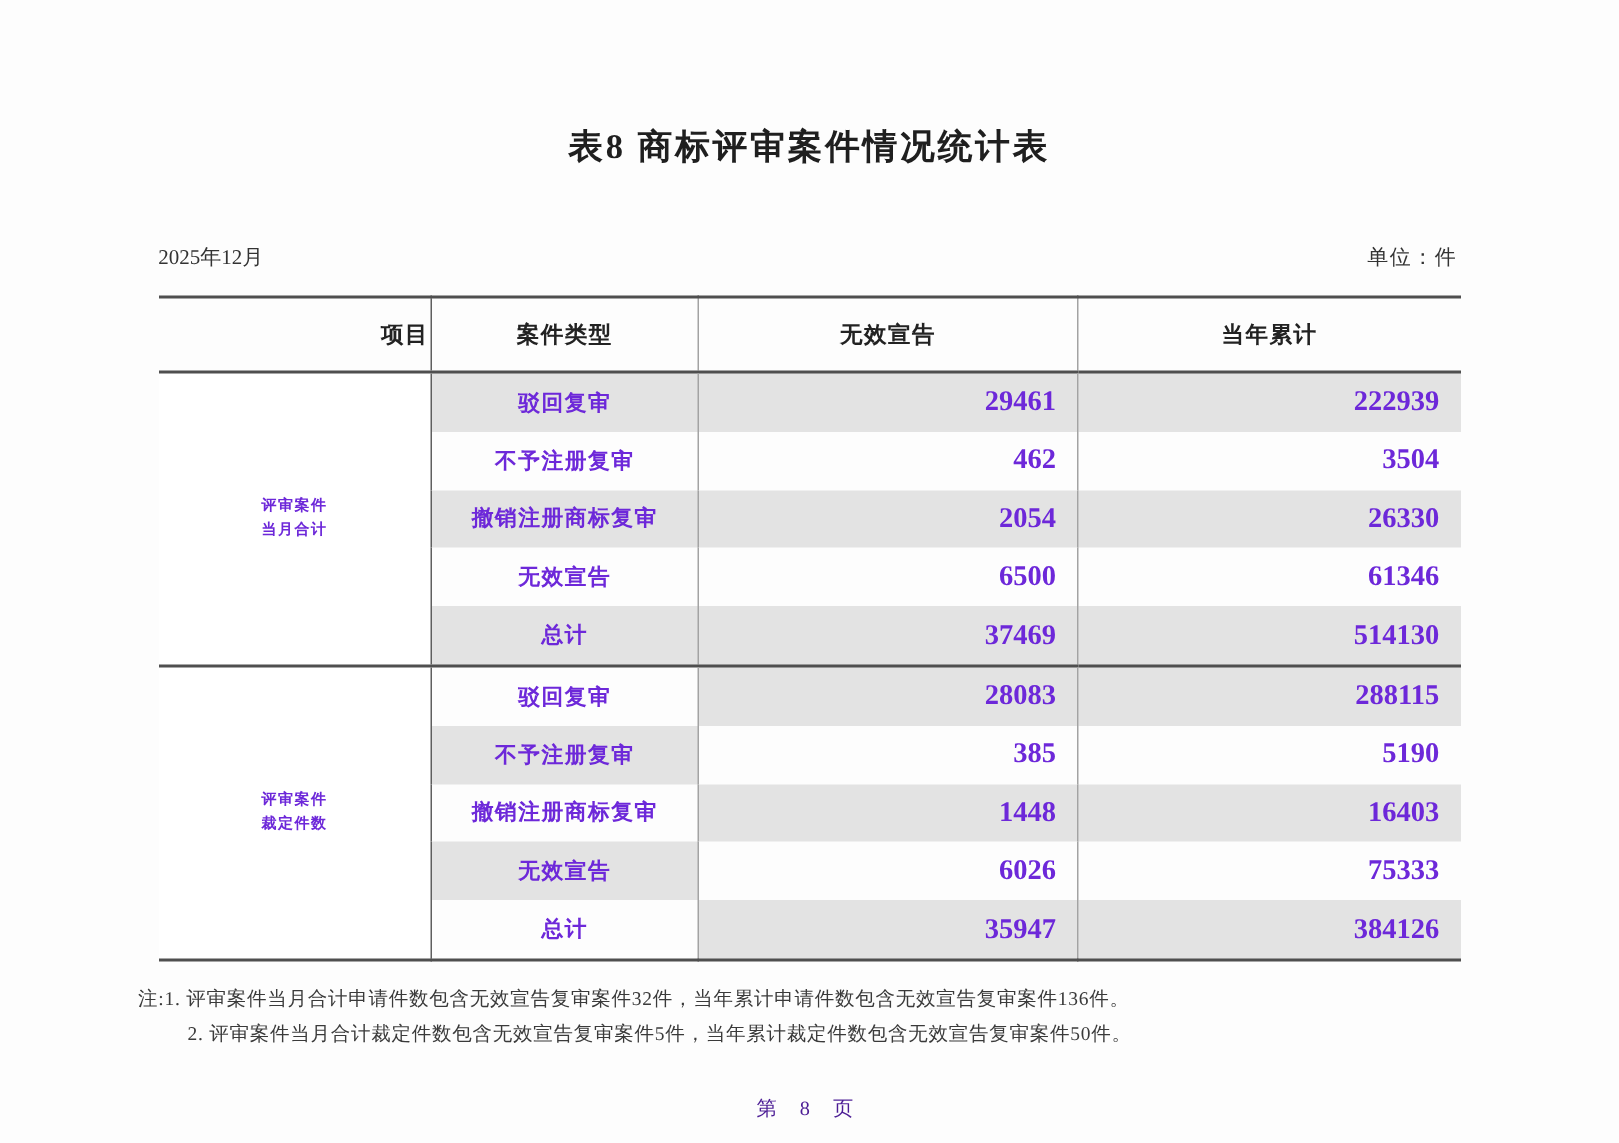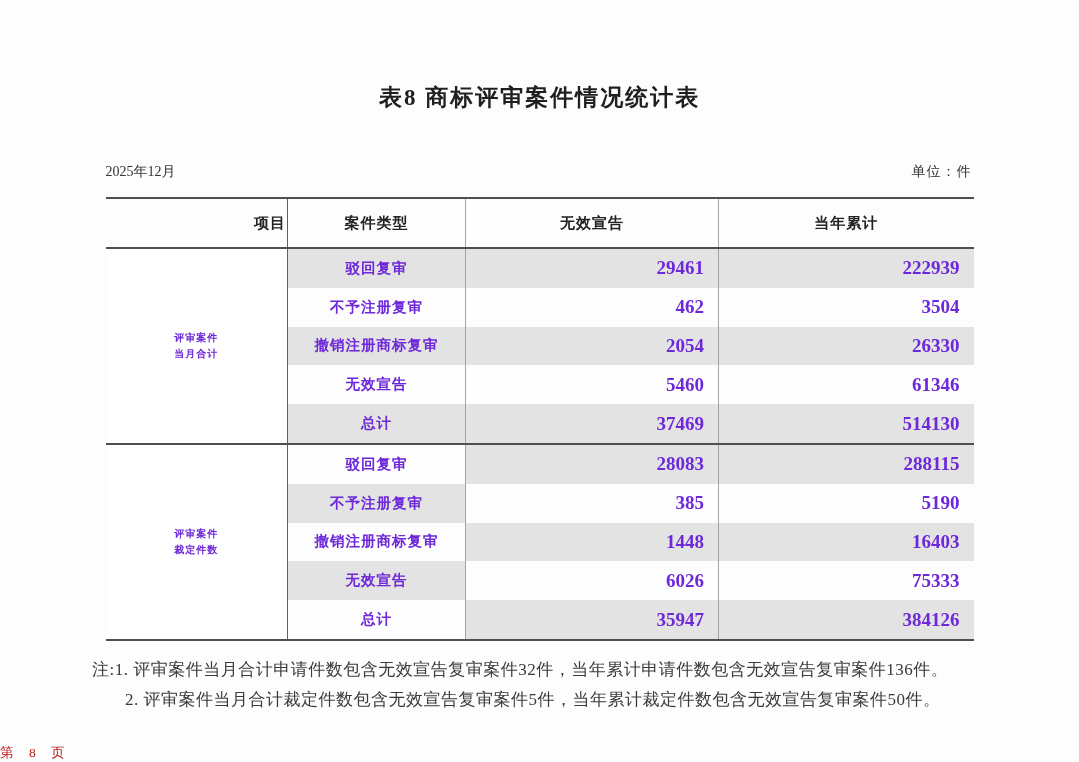--- a/index.html
+++ b/index.html
@@ -82,32 +82,32 @@
   .stat td.num{
     text-align:right;
     padding-right:14px;
     font-size:19px;
   }
   .stat td.g{background:#e3e3e3;}
   tbody.sec2 tr:first-child td{border-top:2px solid #4f4f4f;}
   .notes{
     width:900px;
     margin:14px 0 0 92px;
-    font-size:17px;
+    font-size:13px;
     color:#3a3a3a;
     line-height:1.75;
     letter-spacing:0.5px;
   }
   .note-2{padding-left:33px;}
   .page-footer{
-    text-align:left;
+    text-align:center;
     margin-top:30px;
     font-size:13.5px;
     letter-spacing:6px;
-    color:#b91c1c;
+    color:#4c1d95;
   }
 </style>
 </head>
 <body>
 
 <div class="page">
 
   <h1 class="doc-title">表8 商标评审案件情况统计表</h1>
 
   <div class="meta-row">
@@ -146,21 +146,21 @@
         <td class="num vlight">462</td>
         <td class="num">3504</td>
       </tr>
       <tr>
         <td class="lbl vlight g">撤销注册商标复审</td>
         <td class="num vlight g">2054</td>
         <td class="num g">26330</td>
       </tr>
       <tr>
         <td class="lbl vlight">无效宣告</td>
-        <td class="num vlight">5460</td>
+        <td class="num vlight">6500</td>
         <td class="num">61346</td>
       </tr>
       <tr>
         <td class="lbl vlight g">总计</td>
         <td class="num vlight g">37469</td>
         <td class="num g">514130</td>
       </tr>
     </tbody>
 
     <tbody class="sec2">

